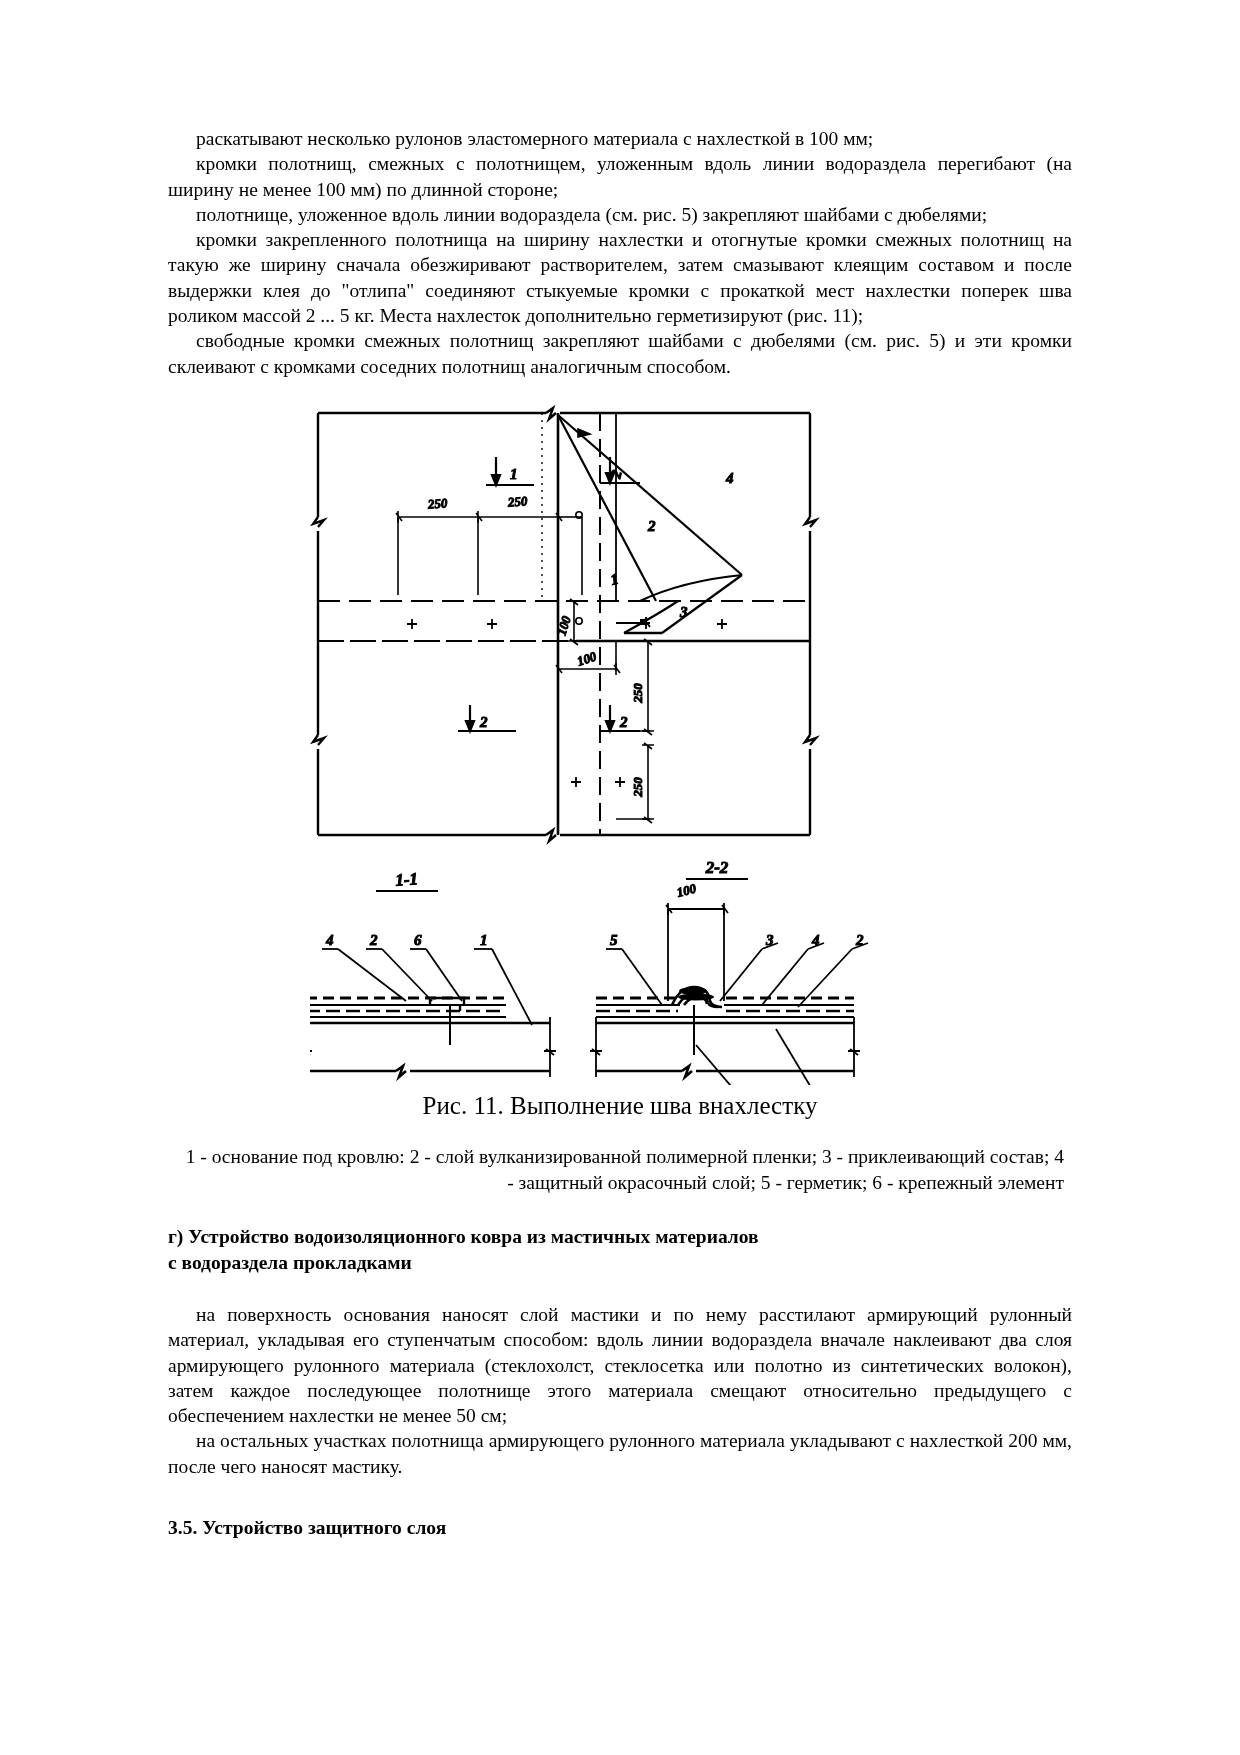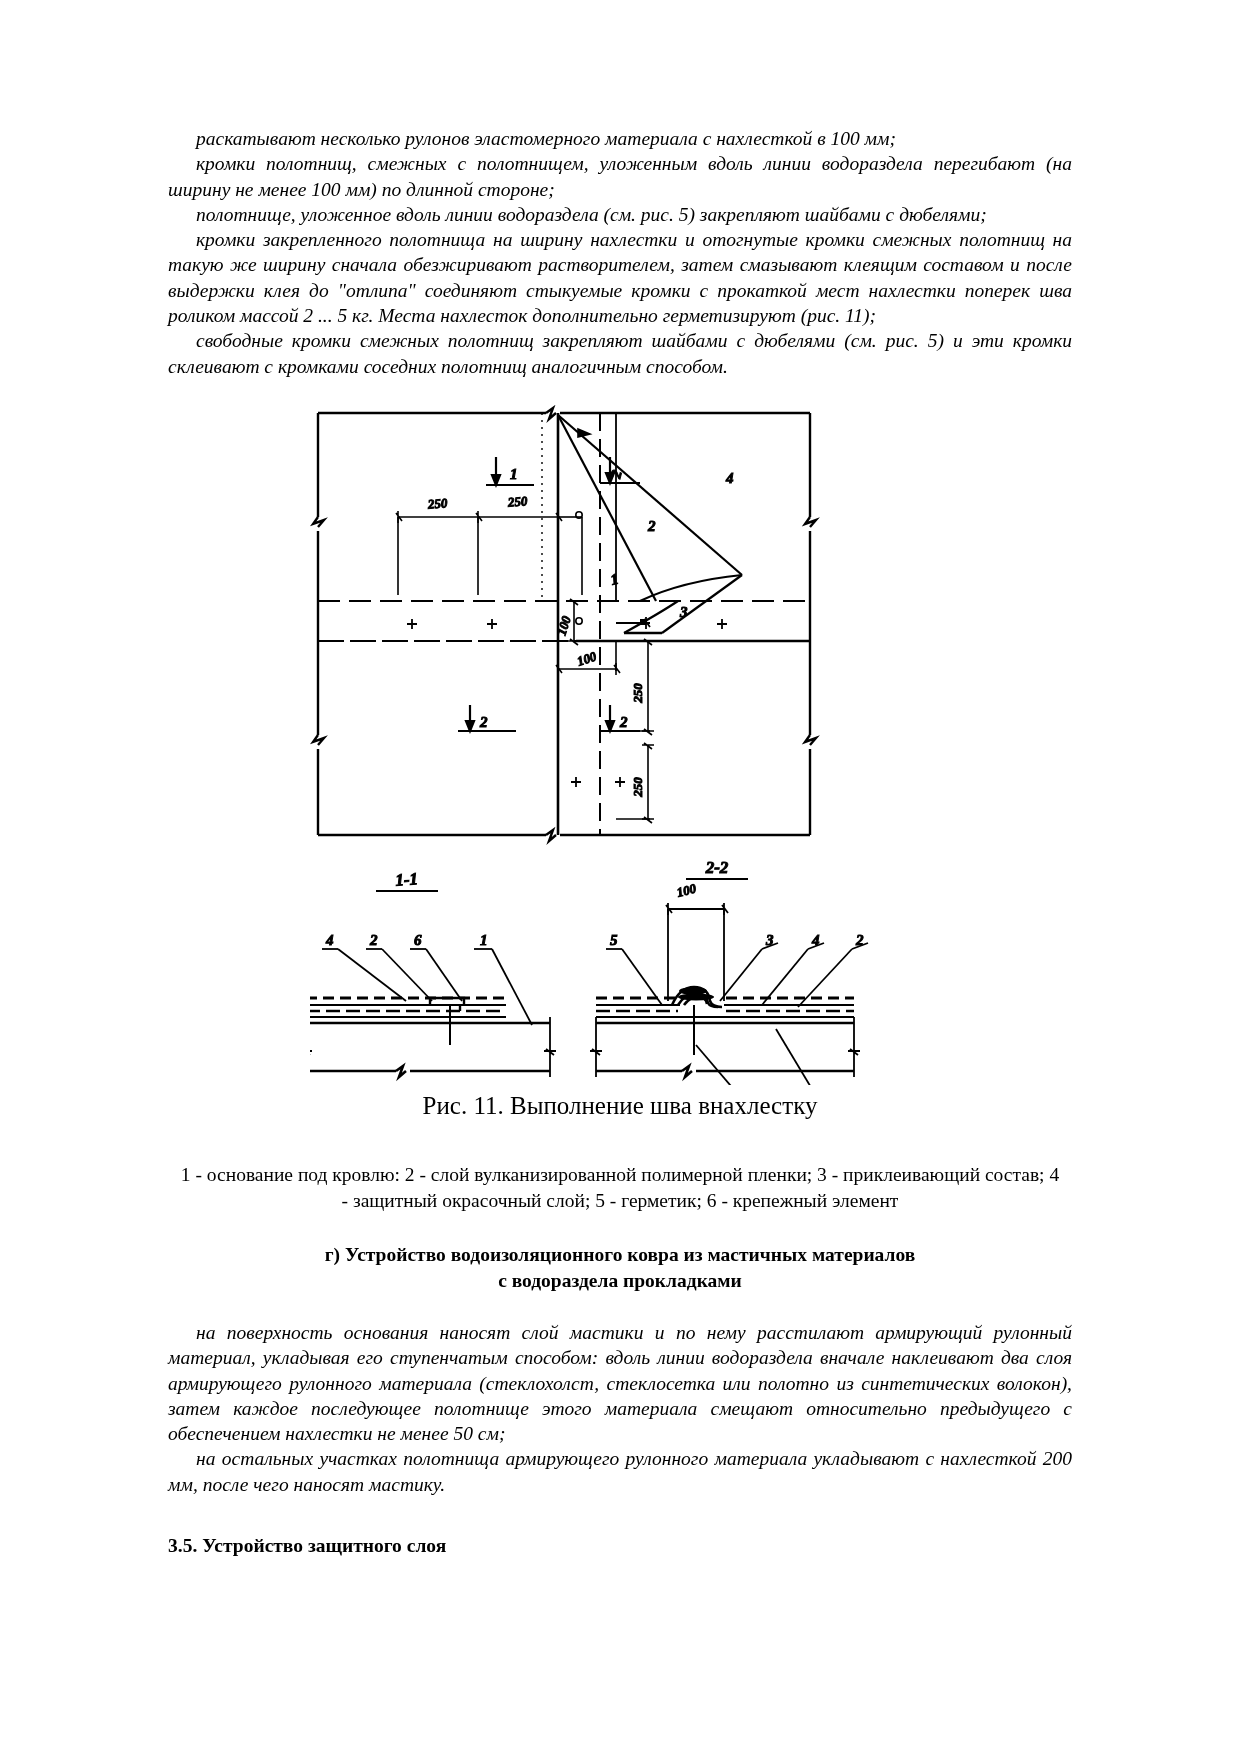--- a/index.html
+++ b/index.html
@@ -28,43 +28,41 @@
     top: 126px;
     width: 904px;
   }
   p.body {
     margin: 0;
     font-size: 19.5px;
     line-height: 25.3px;
     text-align: justify;
     text-indent: 28px;
     hyphens: none;
-    font-style: italic;
   }
   .fig-wrap {
     margin-top: 26px;
     display: flex;
     justify-content: center;
   }
   .fig-caption {
     margin-top: 8px;
     text-align: center;
     font-size: 25px;
     line-height: 25px;
   }
   .fig-legend {
-    margin-top: 44px;
-    text-align: center;
+    margin-top: 26px;
+    text-align: right;
     font-size: 19.5px;
     line-height: 26px;
     padding: 0 8px;
   }
   h3.section-head {
     margin: 28px 0 8px 0;
-    text-align: center;
     font-size: 19.5px;
     line-height: 26px;
     font-weight: bold;
   }
   h3.section-head .ln2 { display: block; }
   h3.sub-head {
     margin: 38px 0 0 0;
     font-size: 19.5px;
     font-weight: bold;
   }

